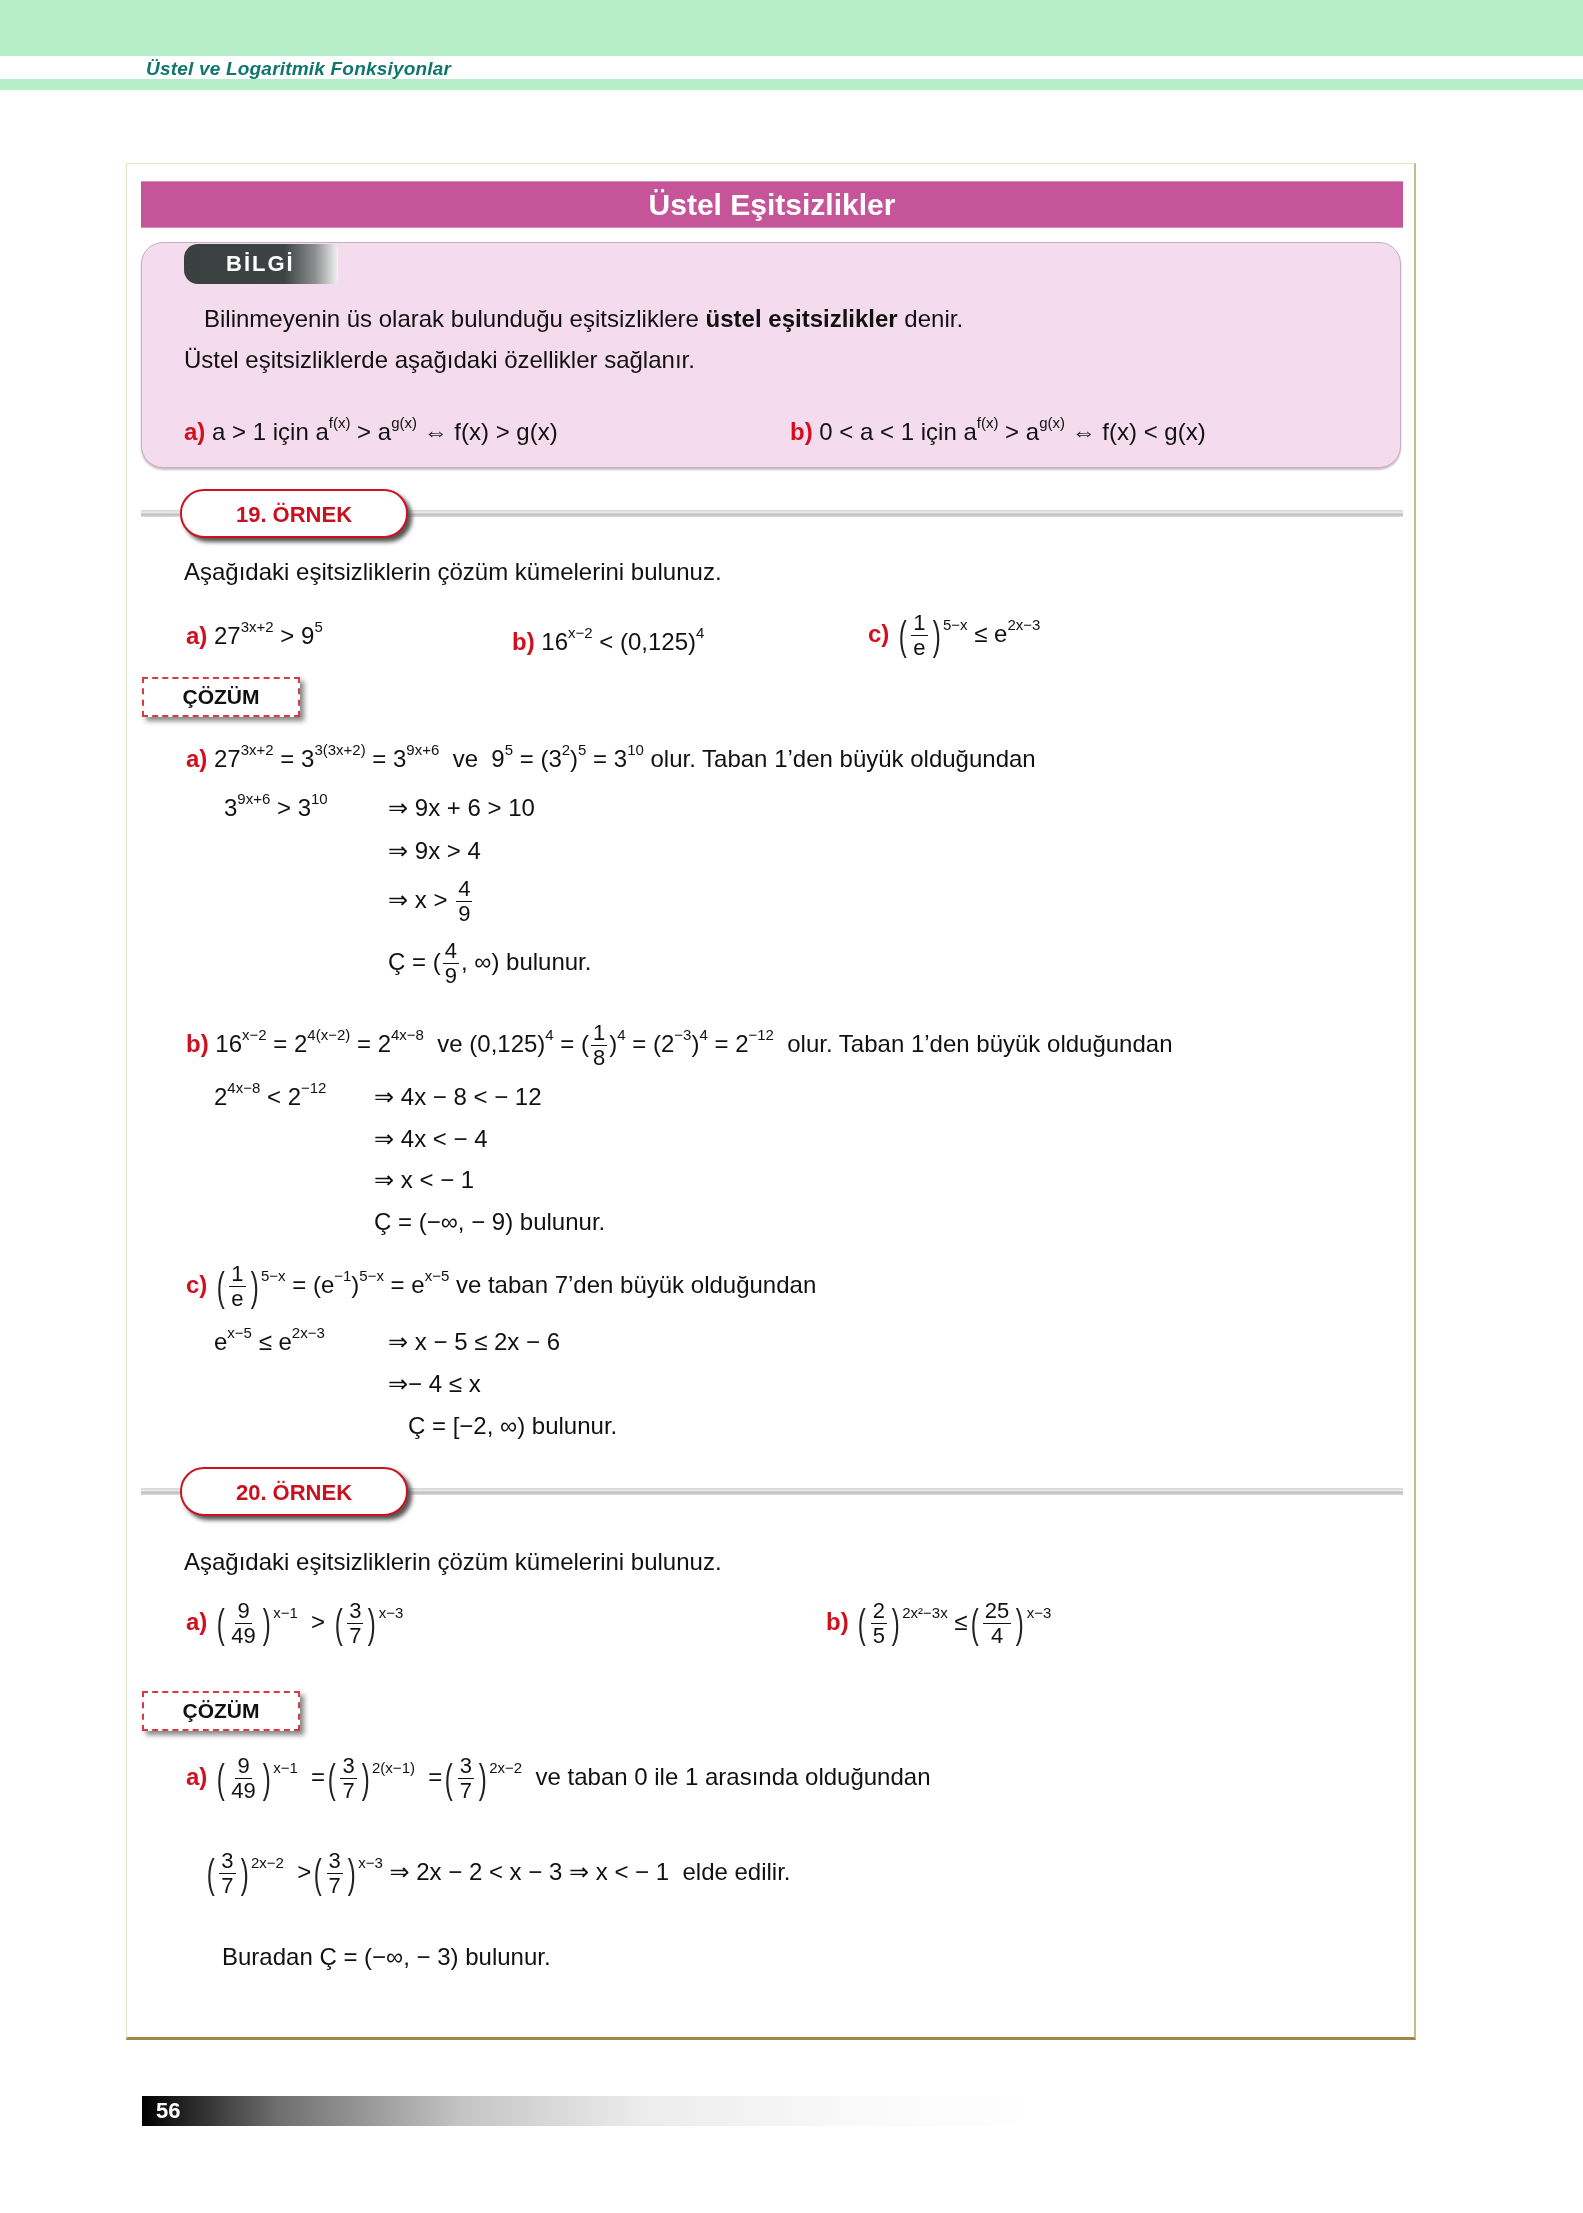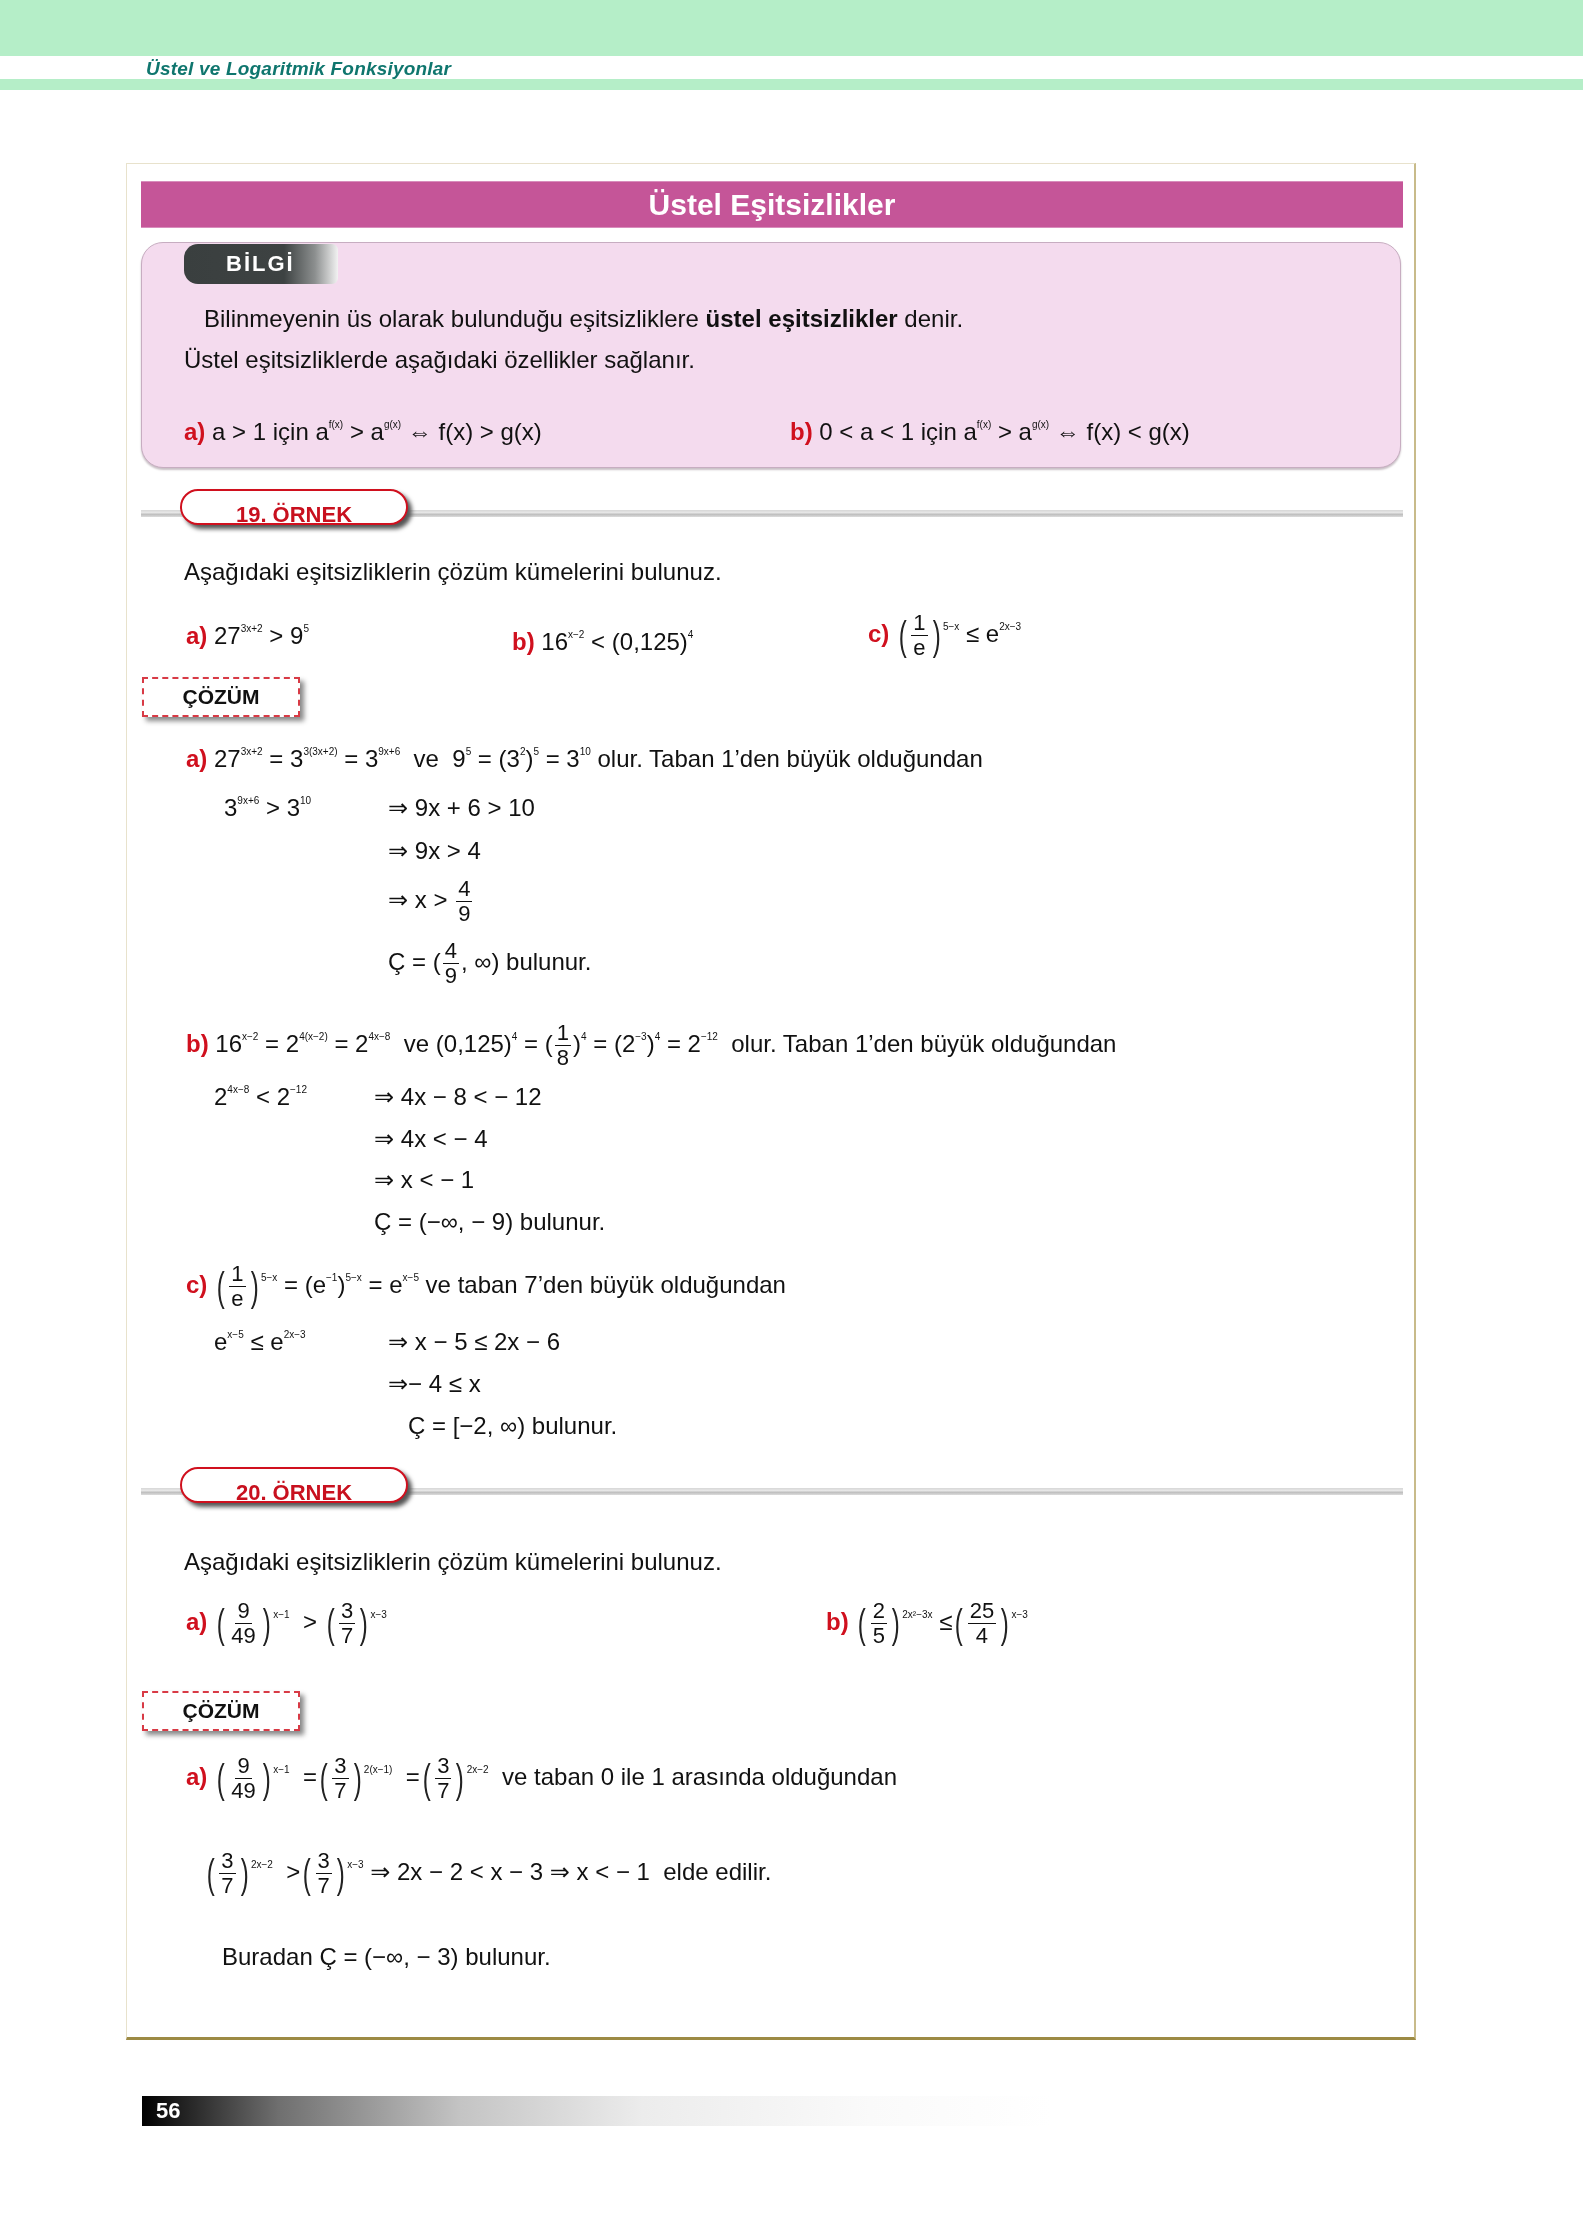--- a/index.html
+++ b/index.html
@@ -32,30 +32,30 @@
   }
   .bilgi-tab {
     left:184px; top:244px; width:154px; height:40px; border-radius:14px 6px 6px 14px;
     background:linear-gradient(90deg,#3a3f3f 0%,#3d4242 65%,#8c8f8f 85%,#f2f2f2 100%);
     color:#fff; font-size:22px; font-weight:bold; line-height:40px; padding-left:42px;
     box-sizing:border-box; letter-spacing:2px;
   }
   .text { font-size:24px; white-space:nowrap; }
   .red { color:#d0101e; font-weight:bold; }
   .b { font-weight:bold; }
-  sup { font-size:10px; vertical-align:0; position:relative; top:-12px; }
+  sup { font-size:15px; vertical-align:0; position:relative; top:-12px; }
   .frac { display:inline-flex; flex-direction:column; align-items:center; vertical-align:middle; margin:0 2px; line-height:1; font-size:22px;}
   .frac .num { border-bottom:1.5px solid #111; padding:0 2px 1px; }
   .frac .den { padding:1px 2px 0; }
   .paren { font-size:40px; font-weight:200; vertical-align:middle; line-height:1; transform:scaleX(0.6); display:inline-block; color:#222;}
   .sep-line {
     height:7px; background:linear-gradient(180deg,#d7d7d7 0%,#e8e8e8 40%,#bdbdbd 60%,#dcdcdc 100%);
   }
   .ornek-tab {
-    width:228px; height:36px; border:2px solid #d0101e; border-radius:24px; background:#fff;
+    width:228px; height:49px; border:2px solid #d0101e; border-radius:24px; background:#fff;
     color:#c8101e; font-size:22px; font-weight:bold; text-align:center; line-height:48px;
     box-shadow:4px 4px 4px #555; box-sizing:border-box;
   }
   .cozum-tab {
     width:158px; height:40px; border:2px dashed #d83a45; background:#fff; box-sizing:border-box;
     font-size:21px; font-weight:bold; text-align:center; line-height:36px;
     box-shadow:4px 4px 5px #888;
   }
   .page-num-bar {
     left:142px; top:2096px; width:910px; height:30px;

